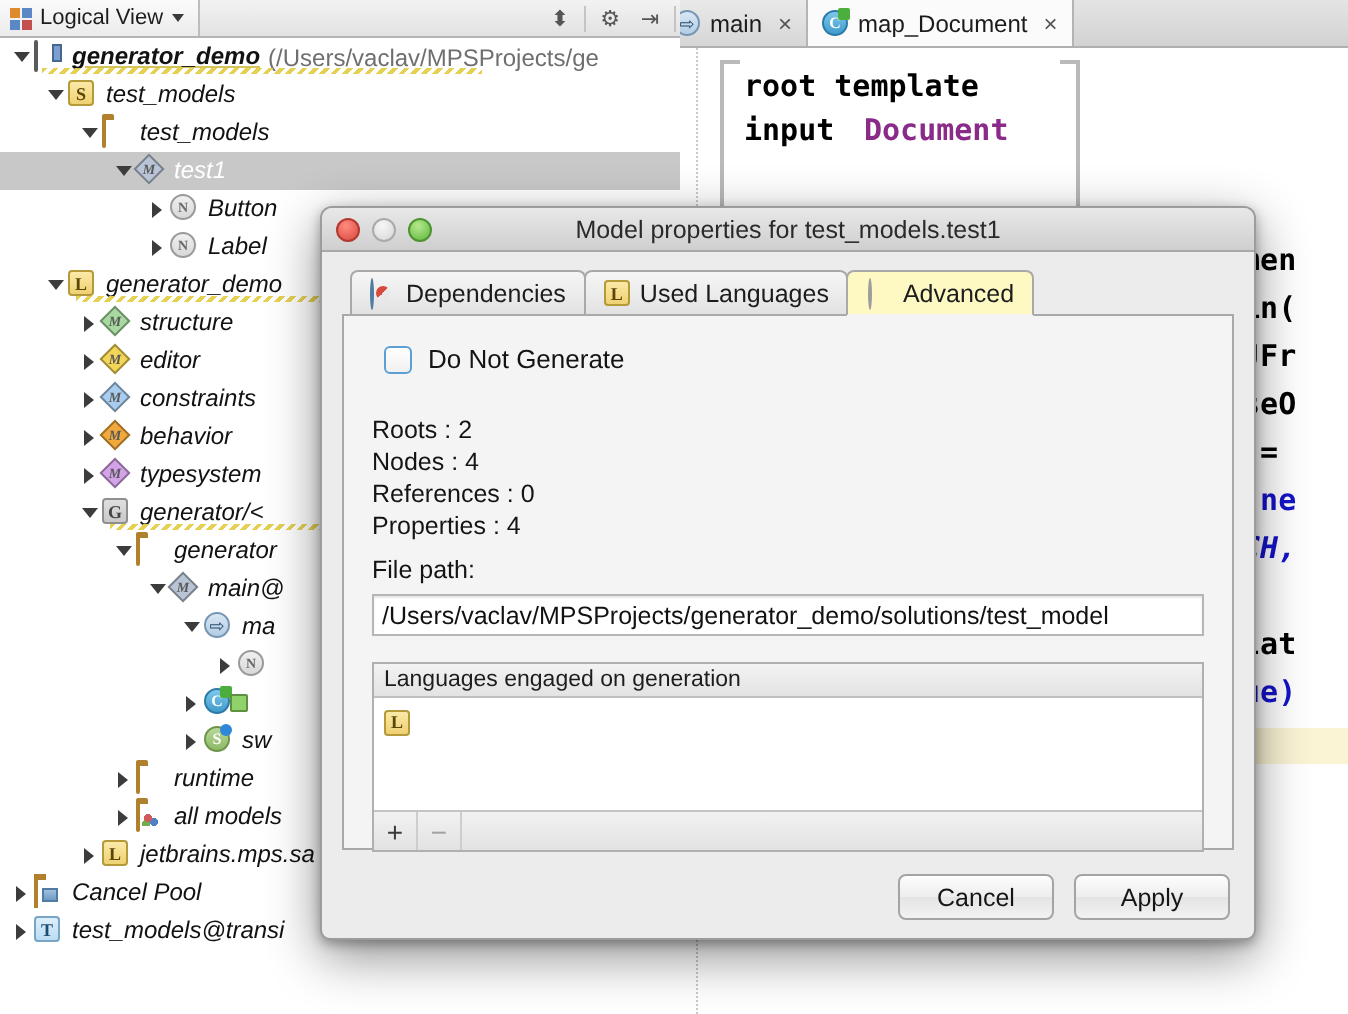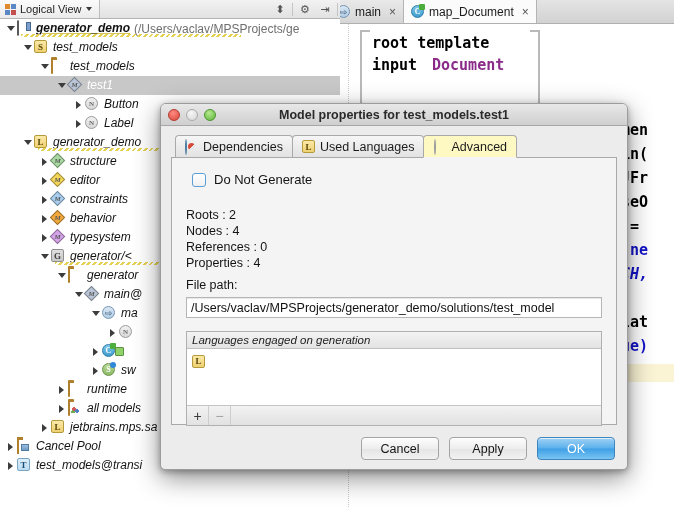--- a/index.html
+++ b/index.html
@@ -280,21 +280,20 @@
     box-sizing: border-box;
     overflow: hidden;
   }
   #dlg-title {
     height: 22px;
     background: linear-gradient(to bottom,#e8e8e8 0%, #cfcfcf 100%);
     border-bottom: 1px solid #a8a8a8;
     display: flex; align-items: center;
     position: relative;
     box-sizing: border-box;
-    font-weight: bold;
   }
   #dlg-title .title-text {
     width: 100%;
     text-align: center;
     font-size: 12.5px;
     color: #2a2a2a;
   }
   .traffic {
     position: absolute; left: 7px; top: 5px;
     display: flex; gap: 6px;
@@ -409,21 +408,20 @@
   }
   #lang-header {
     height: 17px;
     background: linear-gradient(to bottom,#f3f3f3,#e3e3e3);
     border-bottom: 1px solid #c0c0c0;
     font-size: 11.5px;
     color: #1d1d1d;
     padding: 0 5px;
     line-height: 17px;
     box-sizing: border-box;
-    font-style: italic;
   }
   #lang-list {
     height: 56px;
     background: #ffffff;
     padding: 4px 5px;
     box-sizing: border-box;
   }
   .lang-item {
     display: flex; align-items: center; gap: 6px;
     font-size: 12.5px; color: #3b3b3b;
@@ -738,19 +736,18 @@
           <div id="lang-toolbar">
             <div class="lt-btn">+</div>
             <div class="lt-btn dim">−</div>
           </div>
         </div>
       </div>
 
       <div id="dlg-buttons">
         <div class="btn">Cancel</div>
         <div class="btn">Apply</div>
-        <div class="btn default">OK</div>
       </div>
 
     </div>
   </div>
 
 </div>
 
 </body></html>

